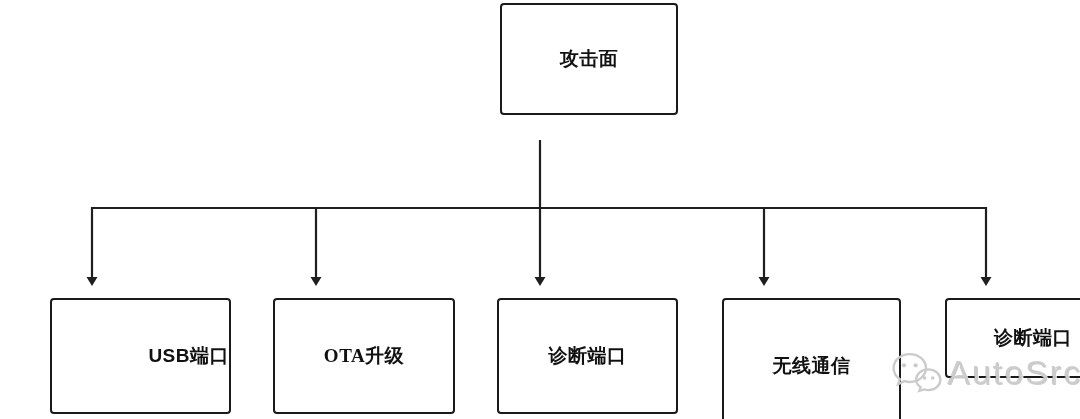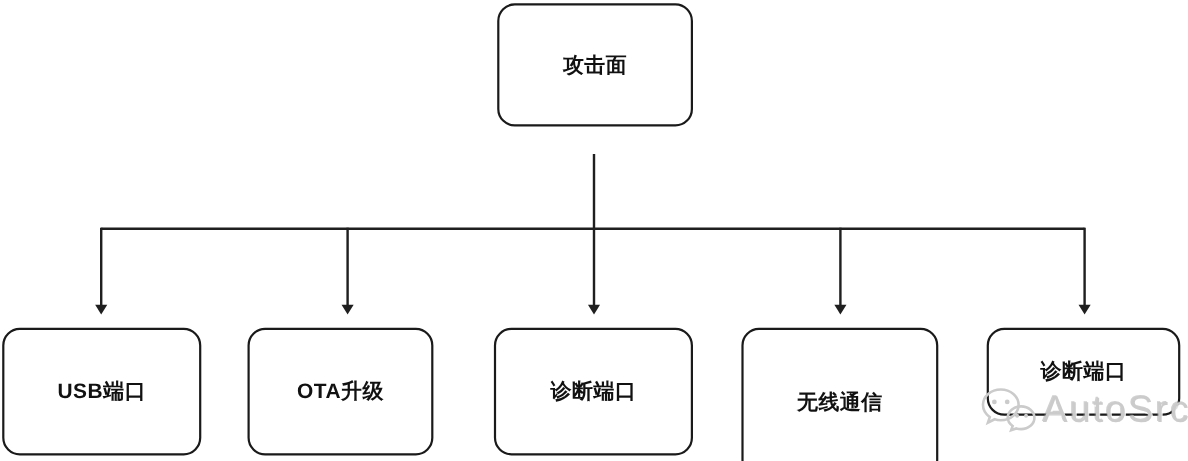--- a/index.html
+++ b/index.html
@@ -23,38 +23,39 @@
     left:0;top:0;
     width:1080px;height:419px;
     pointer-events:none;
   }
   .connectors line{stroke:var(--line);stroke-width:2.2;}
   .connectors polygon{fill:var(--line);}
   .node{
     position:absolute;
     box-sizing:border-box;
     border:2.5px solid var(--border);
-    border-radius:16px;
+    border-radius:4px;
     background:var(--bg);
     display:flex;
     align-items:center;
     justify-content:center;
+    margin-left:48px;
   }
   .node .label{
     position:relative;
     z-index:2;
     font-size:19px;
     font-weight:700;
     color:var(--text);
     letter-spacing:0.5px;
     white-space:nowrap;
   }
   .node.root{left:452px;top:3px;width:178px;height:112px;}
-  .node.c0{left:2px;  top:298px;width:181px;height:116px;}
-  .node.c1{left:225px;top:298px;width:169px;height:116px;}
+  .node.c0{left:2px;  top:298px;width:181px;height:116px;justify-content:flex-end;}
+  .node.c1{left:225px;top:298px;width:182px;height:116px;font-family:Liberation Serif, serif;}
   .node.c2{left:449px;top:298px;width:181px;height:116px;}
   .node.c3{left:674px;top:298px;width:179px;height:136px;}
   .node.c4{left:897px;top:298px;width:176px;height:80px;}
   .watermark{
     position:absolute;
     left:890px;
     top:350px;
     z-index:1;
     display:flex;
     align-items:center;

